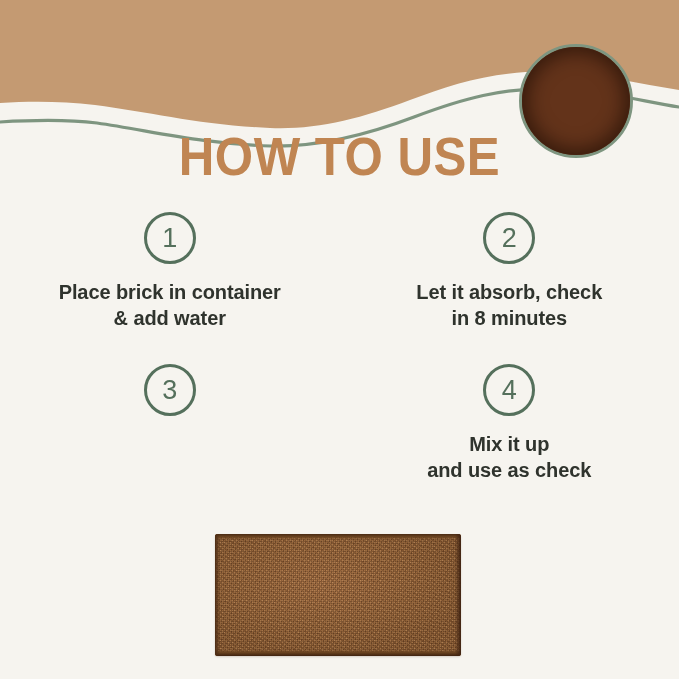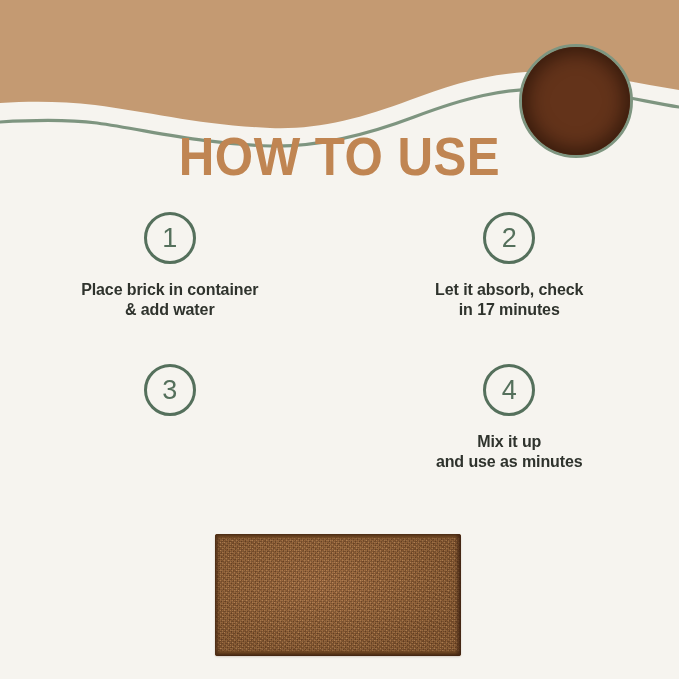--- a/index.html
+++ b/index.html
@@ -116,21 +116,21 @@
     justify-content: center;
     font-size: 27px;
     font-weight: 400;
     color: #55705c;
     font-family: "Liberation Sans", sans-serif;
     line-height: 1;
   }
   .step-text {
     margin-top: 16px;
     text-align: center;
-    font-size: 16px;
+    font-size: 20px;
     line-height: 1.28;
     font-weight: 700;
     color: #2f332d;
     font-family: "Liberation Sans", sans-serif;
     white-space: pre-line;
     letter-spacing: -0.1px;
   }
 
   
   .brick {
@@ -217,31 +217,31 @@
 
     <div class="step">
       <div class="step-badge">1</div>
       <div class="step-text">Place brick in container
 &amp; add water</div>
     </div>
 
     <div class="step">
       <div class="step-badge">2</div>
       <div class="step-text">Let it absorb, check
-in 17 minutes</div>
+in 8 minutes</div>
     </div>
 
     <div class="step">
       <div class="step-badge">3</div>
     </div>
 
     <div class="step">
       <div class="step-badge">4</div>
       <div class="step-text">Mix it up
-and use as minutes</div>
+and use as check</div>
     </div>
 
   </div>
 
   <div class="brick">
     <div class="grain"></div>
     <div class="edge-top"></div>
     <div class="edge-bottom"></div>
     <div class="edge-left"></div>
     <div class="edge-right"></div>

